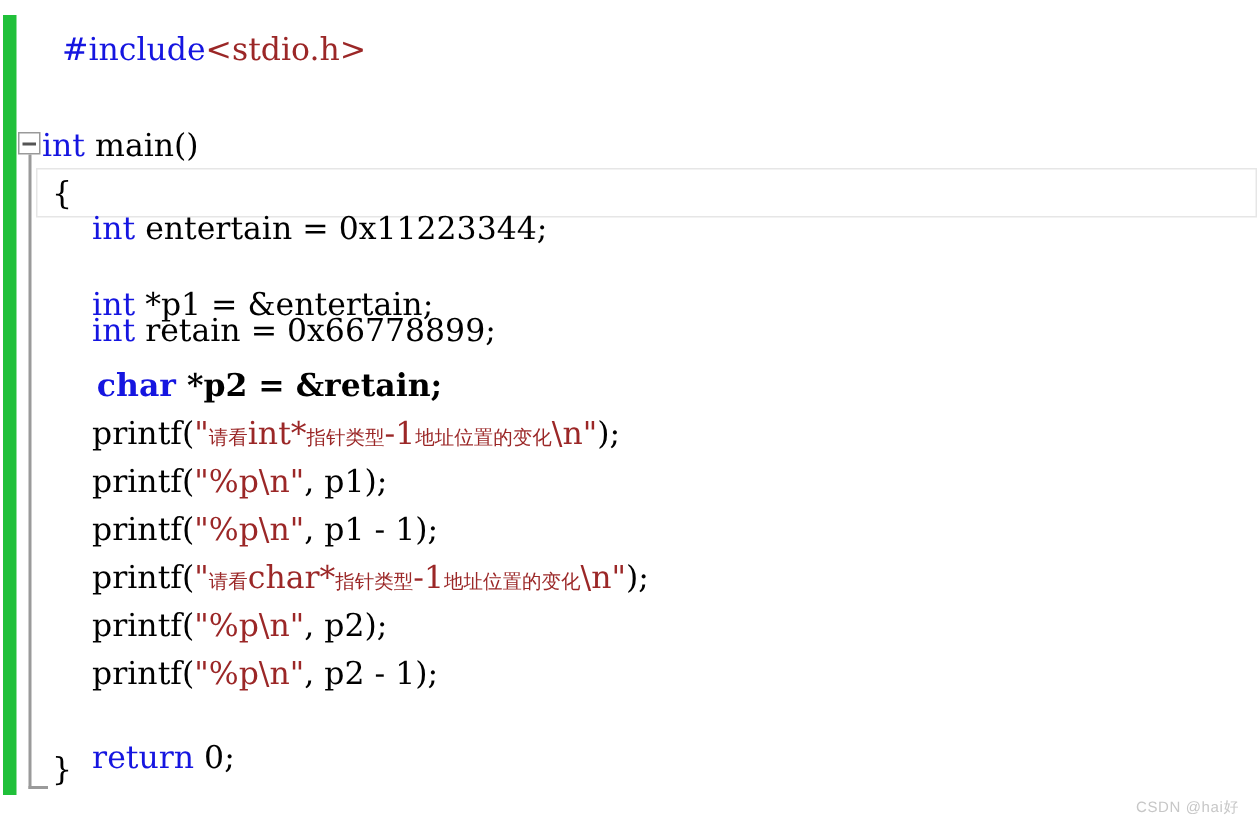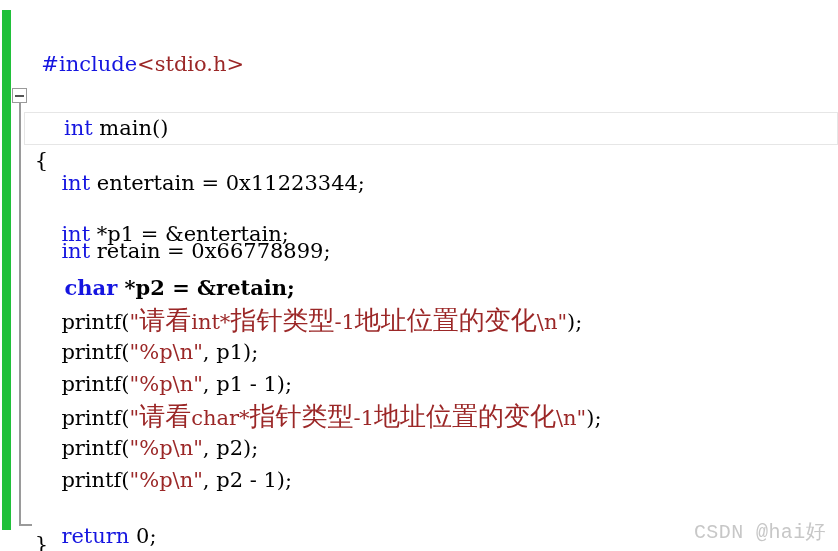--- a/index.html
+++ b/index.html
@@ -93,53 +93,52 @@
     font-size: 21px;
     line-height: 32px;
     color: #000000;
     white-space: pre;
   }
   .line {
     position: absolute;
     left: 28px;
     height: 32px;
     white-space: pre;
-    margin-top: 31px;
   }
   .ln-0  { top: 17px;  }
   .ln-1  { top: 49px;  }
-  .ln-2  { top: 81px; padding-left: 36px;  }
+  .ln-2  { top: 81px;  }
   .ln-3  { top: 113px; }
   .ln-4  { top: 136px; }
   .ln-5  { top: 187px; }
   .ln-6  { top: 204px; text-align: right; }
   .ln-7  { top: 241px; font-weight: bold; }
   .ln-8  { top: 273px; }
   .ln-9  { top: 305px; }
   .ln-10 { top: 337px; }
   .ln-11 { top: 369px; }
   .ln-12 { top: 401px; }
   .ln-13 { top: 433px; }
   .ln-14 { top: 489px; }
   .ln-15 { top: 497px; }
 
   .tok-kw   { color: #1515e0; }
   .tok-pp   { color: #1515e0; }
   .tok-str  { color: #9b2727; }
   .tok-plain{ color: #000000; }
   .cjk      { font-family: "DejaVu Sans", "Liberation Sans", sans-serif;
-              font-size: 26px; }
+              font-size: 13px; }
 
   
   #watermark {
     position: absolute;
     right: 12px;
     bottom: 6px;
-    font-family: Liberation Mono, monospace;
-    font-size: 20px;
+    font-family: Liberation Sans, sans-serif;
+    font-size: 10px;
     color: #c7c7c7;
     letter-spacing: 0.4px;
     white-space: pre;
   }
 </style>
 </head>
 <body>
 
 <div id="editor">
 

